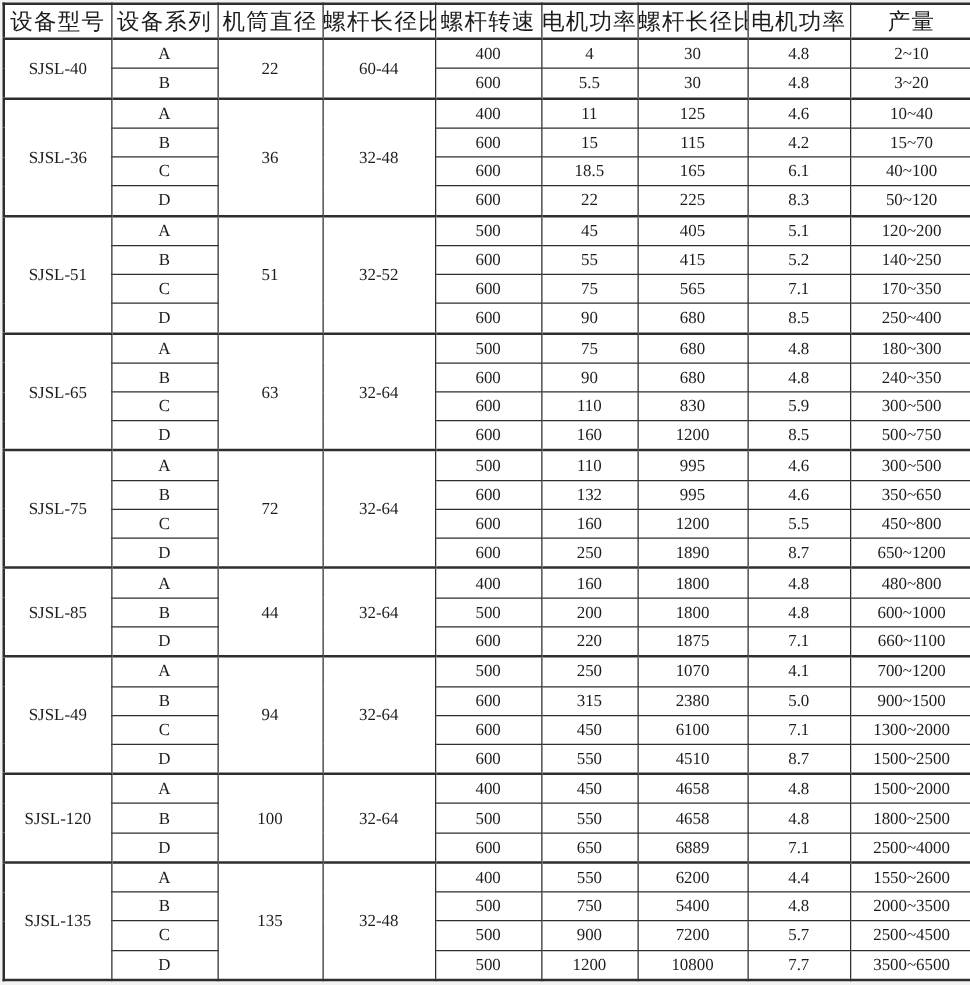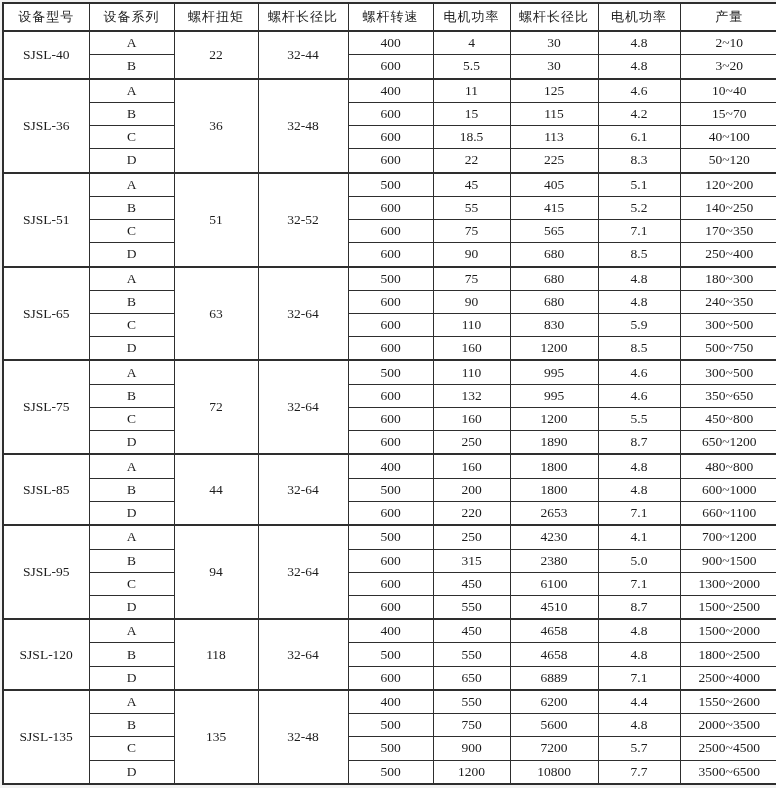--- a/index.html
+++ b/index.html
@@ -24,21 +24,21 @@
   table.spec th, table.spec td {
     text-align: center;
     vertical-align: middle;
     padding: 0;
     color: #1c1c1c;
     overflow: hidden;
     white-space: nowrap;
   }
   table.spec th {
     font-weight: normal;
-    font-size: 13px;
+    font-size: 18px;
     height: 26px;
     letter-spacing: 1px;
   }
   table.spec td {
     font-size: 13.5px;
   }
   tr.group-start td { border-top-width: 2px; }
   thead th { border-bottom-width: 2px; }
 </style>
 </head>
@@ -54,35 +54,35 @@
         <col style="width:85px">
         <col style="width:77px">
       <col style="width:88px">
         <col style="width:82px">
         <col style="width:99px">
     </colgroup>
     <thead>
       <tr>
         <th>设备型号</th>
         <th>设备系列</th>
-        <th>螺杆扭矩</th>
+        <th>机筒直径</th>
         <th>螺杆长径比</th>
         <th>螺杆转速</th>
         <th>电机功率</th>
         <th>螺杆长径比</th>
         <th>电机功率</th>
         <th>产量</th>
       </tr>
     </thead>
     <tbody>
         <tr class="group-start">
           <td rowspan="2">SJSL-40</td>
           <td>A</td>
           <td rowspan="2">22</td>
-          <td rowspan="2">32-44</td>
+          <td rowspan="2">60-44</td>
           <td>400</td>
           <td>4</td>
           <td>30</td>
           <td>4.8</td>
           <td>2~10</td>
         </tr>
         <tr>
           <td>B</td>
           <td>600</td>
           <td>5.5</td>
@@ -106,21 +106,21 @@
           <td>600</td>
           <td>15</td>
           <td>115</td>
           <td>4.2</td>
           <td>15~70</td>
         </tr>
         <tr>
           <td>C</td>
           <td>600</td>
           <td>18.5</td>
-          <td>113</td>
+          <td>165</td>
           <td>6.1</td>
           <td>40~100</td>
         </tr>
         <tr>
           <td>D</td>
           <td>600</td>
           <td>22</td>
           <td>225</td>
           <td>8.3</td>
           <td>50~120</td>
@@ -246,32 +246,32 @@
           <td>500</td>
           <td>200</td>
           <td>1800</td>
           <td>4.8</td>
           <td>600~1000</td>
         </tr>
         <tr>
           <td>D</td>
           <td>600</td>
           <td>220</td>
-          <td>2653</td>
+          <td>1875</td>
           <td>7.1</td>
           <td>660~1100</td>
         </tr>
         <tr class="group-start">
-          <td rowspan="4">SJSL-95</td>
+          <td rowspan="4">SJSL-49</td>
           <td>A</td>
           <td rowspan="4">94</td>
           <td rowspan="4">32-64</td>
           <td>500</td>
           <td>250</td>
-          <td>4230</td>
+          <td>1070</td>
           <td>4.1</td>
           <td>700~1200</td>
         </tr>
         <tr>
           <td>B</td>
           <td>600</td>
           <td>315</td>
           <td>2380</td>
           <td>5.0</td>
           <td>900~1500</td>
@@ -288,21 +288,21 @@
           <td>D</td>
           <td>600</td>
           <td>550</td>
           <td>4510</td>
           <td>8.7</td>
           <td>1500~2500</td>
         </tr>
         <tr class="group-start">
           <td rowspan="3">SJSL-120</td>
           <td>A</td>
-          <td rowspan="3">118</td>
+          <td rowspan="3">100</td>
           <td rowspan="3">32-64</td>
           <td>400</td>
           <td>450</td>
           <td>4658</td>
           <td>4.8</td>
           <td>1500~2000</td>
         </tr>
         <tr>
           <td>B</td>
           <td>500</td>
@@ -327,21 +327,21 @@
           <td>400</td>
           <td>550</td>
           <td>6200</td>
           <td>4.4</td>
           <td>1550~2600</td>
         </tr>
         <tr>
           <td>B</td>
           <td>500</td>
           <td>750</td>
-          <td>5600</td>
+          <td>5400</td>
           <td>4.8</td>
           <td>2000~3500</td>
         </tr>
         <tr>
           <td>C</td>
           <td>500</td>
           <td>900</td>
           <td>7200</td>
           <td>5.7</td>
           <td>2500~4500</td>

